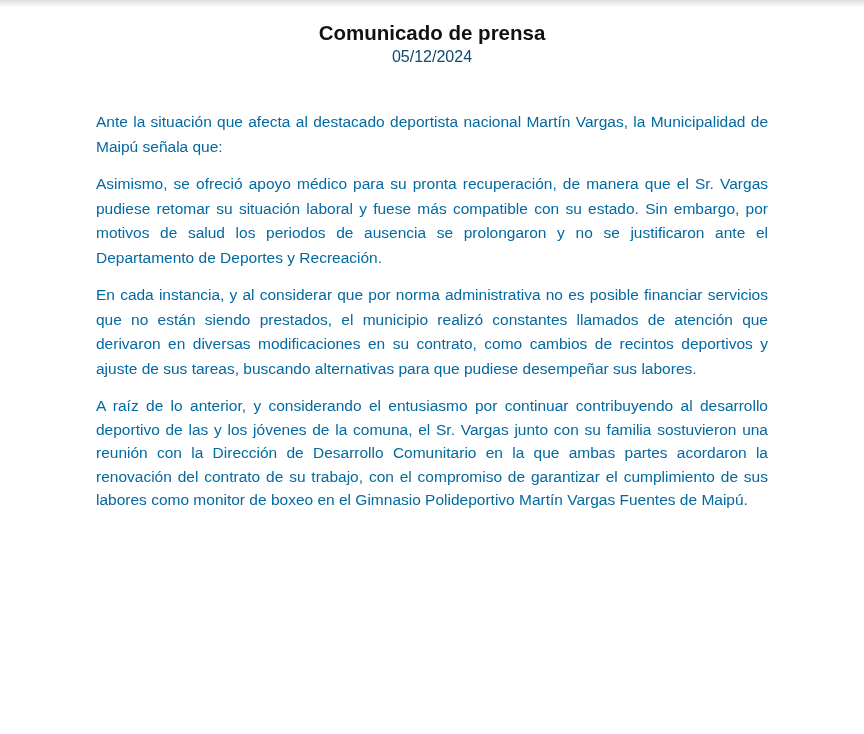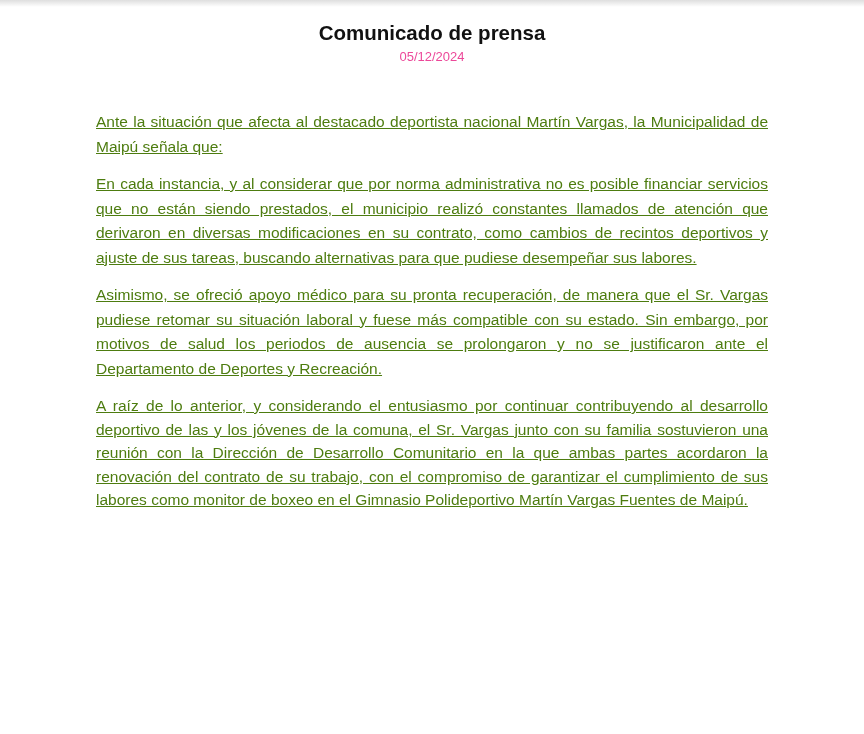--- a/index.html
+++ b/index.html
@@ -34,56 +34,55 @@
   }
   .doc-title {
     margin: 0;
     font-size: 20.5px;
     line-height: 24px;
     font-weight: 700;
     color: #111111;
   }
   .doc-date {
     margin-top: 3px;
-    font-size: 13px;
+    font-size: 16px;
     line-height: 18px;
-    color: #ec4899;
+    color: #0c4a6e;
   }
   .doc-body {
     position: absolute;
     top: 110px;
     left: 96px;
     width: 672px;
   }
   .doc-body p {
     margin: 0 0 13px 0;
     font-size: 15.5px;
     line-height: 24.5px;
-    color: #4d7c0f;
+    color: #0369a1;
     text-align: justify;
     text-justify: inter-word;
-    text-decoration: underline;
   }
   .doc-body p.tight {
     line-height: 23.5px;
     margin-bottom: 16px;
   }
 </style>
 </head>
 <body>
 
 <div class="page">
 
   <div class="top-shade"></div>
 
   <header class="doc-header">
     <h1 class="doc-title">Comunicado de prensa</h1>
     <div class="doc-date">05/12/2024</div>
   </header>
 
   <main class="doc-body">
     <p>Ante la situación que afecta al destacado deportista nacional Martín Vargas, la Municipalidad de Maipú señala que:</p>
+    <p>Asimismo, se ofreció apoyo médico para su pronta recuperación, de manera que el Sr. Vargas pudiese retomar su situación laboral y fuese más compatible con su estado. Sin embargo, por motivos de salud los periodos de ausencia se prolongaron y no se justificaron ante el Departamento de Deportes y Recreación.</p>
     <p>En cada instancia, y al considerar que por norma administrativa no es posible financiar servicios que no están siendo prestados, el municipio realizó constantes llamados de atención que derivaron en diversas modificaciones en su contrato, como cambios de recintos deportivos y ajuste de sus tareas, buscando alternativas para que pudiese desempeñar sus labores.</p>
-    <p>Asimismo, se ofreció apoyo médico para su pronta recuperación, de manera que el Sr. Vargas pudiese retomar su situación laboral y fuese más compatible con su estado. Sin embargo, por motivos de salud los periodos de ausencia se prolongaron y no se justificaron ante el Departamento de Deportes y Recreación.</p>
     <p class="tight">A raíz de lo anterior, y considerando el entusiasmo por continuar contribuyendo al desarrollo deportivo de las y los jóvenes de la comuna, el Sr. Vargas junto con su familia sostuvieron una reunión con la Dirección de Desarrollo Comunitario en la que ambas partes acordaron la renovación del contrato de su trabajo, con el compromiso de garantizar el cumplimiento de sus labores como monitor de boxeo en el Gimnasio Polideportivo Martín Vargas Fuentes de Maipú.</p>
   </main>
 
 </div>
 
 </body></html>

